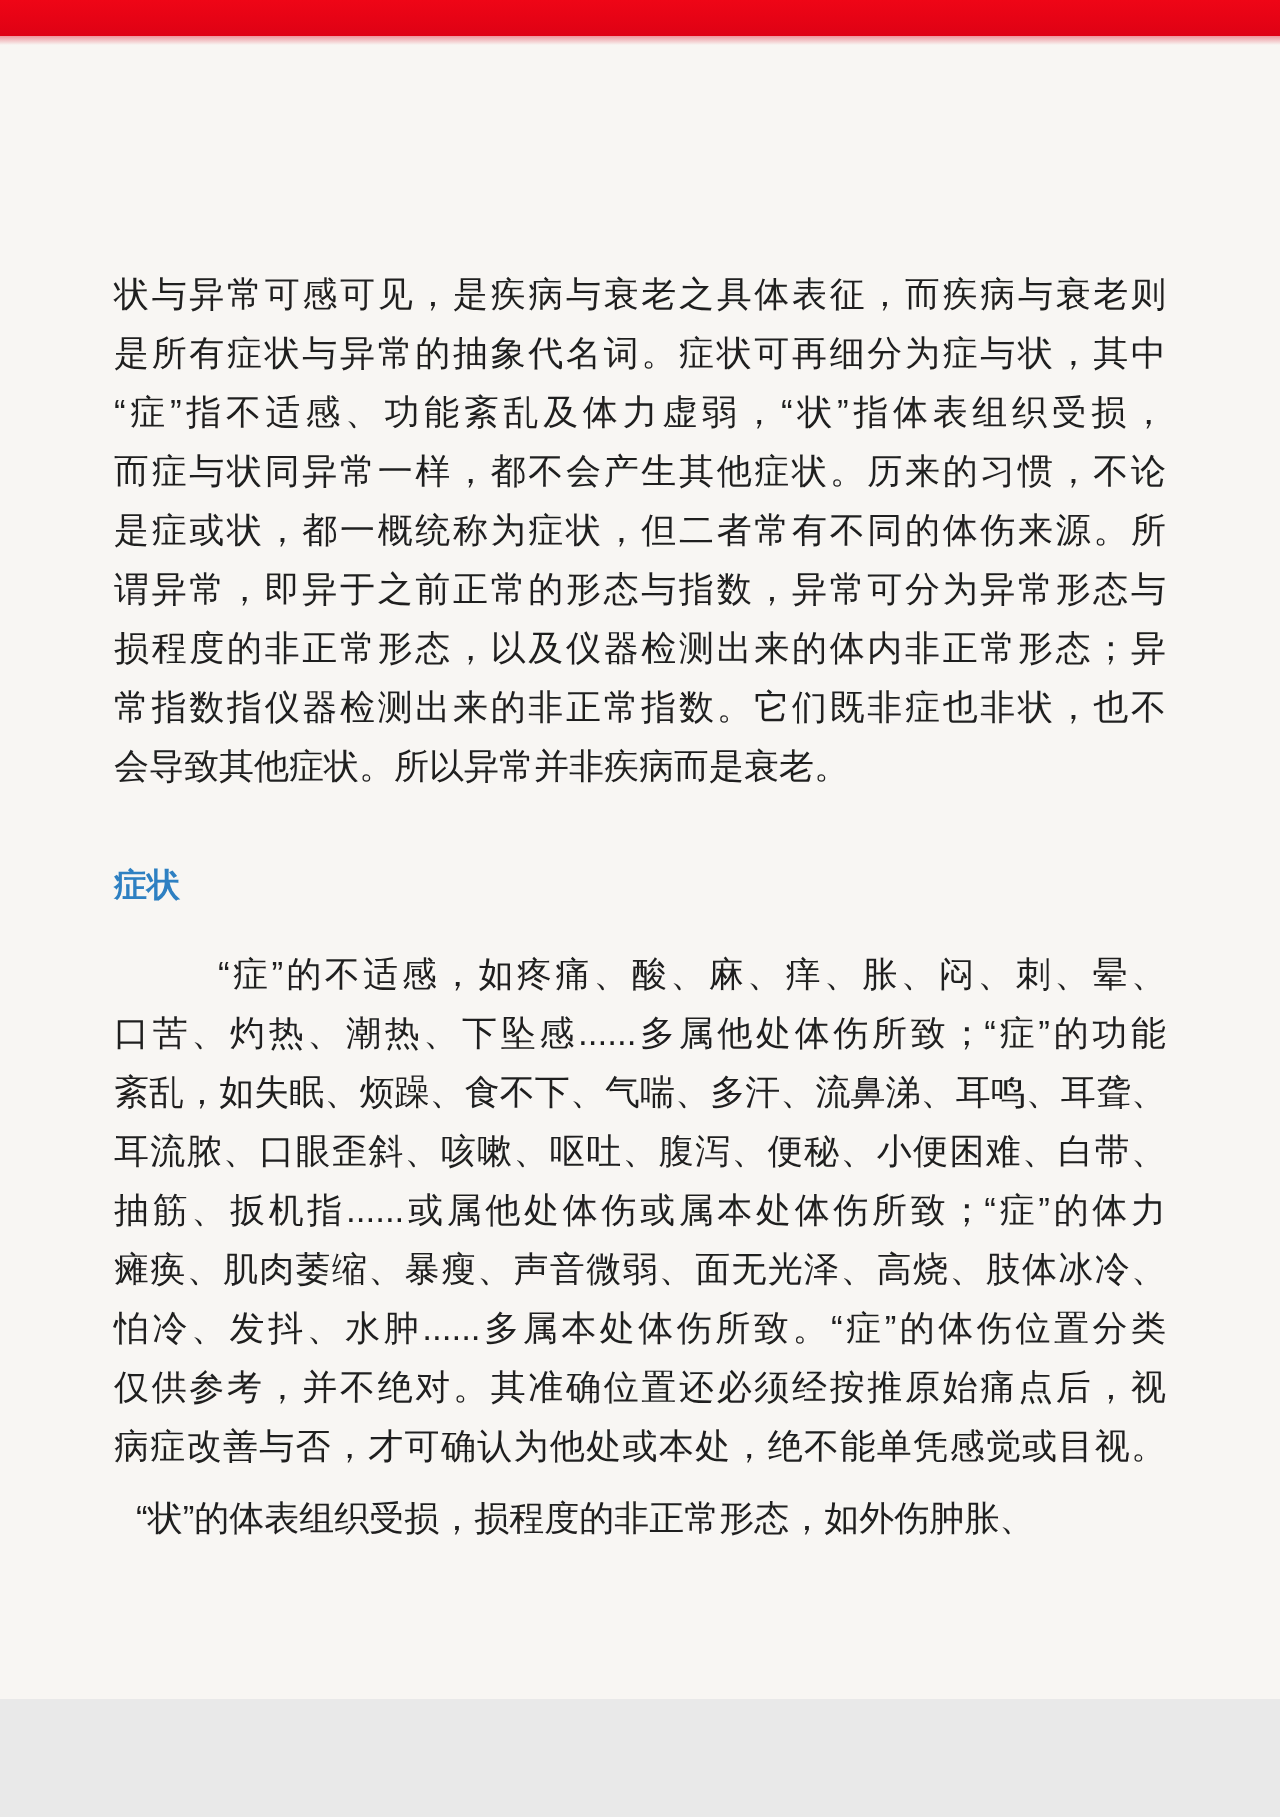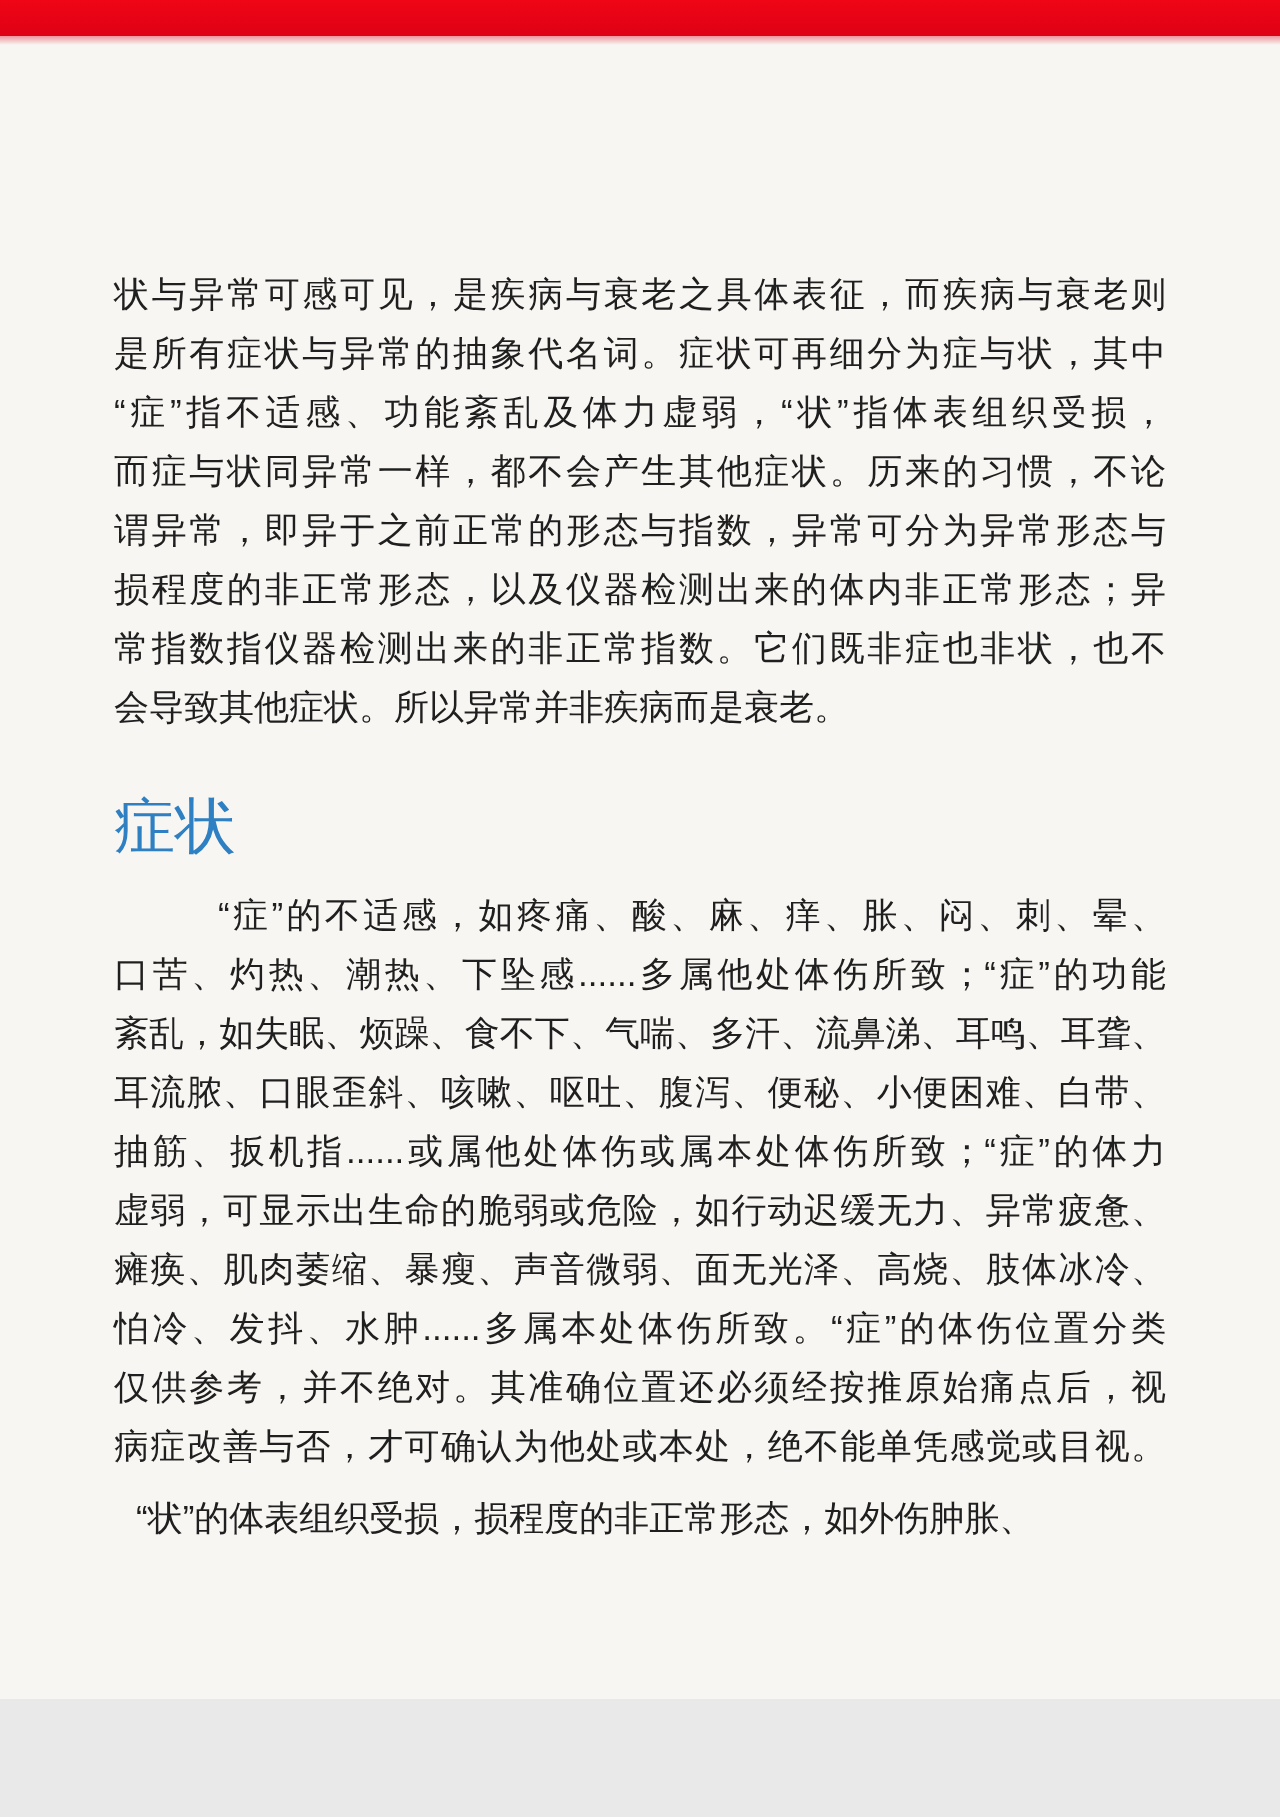--- a/index.html
+++ b/index.html
@@ -38,22 +38,22 @@
     font-size: 35px;
     line-height: 59px;
     letter-spacing: 0;
   }
   .para { margin: 0; }
   .para-1 { margin-top: 228px; }
   .section-heading {
     margin-top: 59px;
     height: 62px;
     line-height: 62px;
-    font-size: 61px;
-    font-weight: normal;
+    font-size: 33px;
+    font-weight: bold;
     color: #2e80c2;
   }
   .para-2 { margin-top: 28px; }
   .para-3 { margin-top: 13px; }
   .tline {
     text-align: justify;
     text-align-last: justify;
     text-justify: inter-character;
     white-space: nowrap;
   }
@@ -77,35 +77,35 @@
   <div class="red-bar"></div>
   <div class="red-bar-fade"></div>
 
   <div class="text-block">
 
     <div class="para para-1">
       <div class="tline">状与异常可感可见，是疾病与衰老之具体表征，而疾病与衰老则</div>
       <div class="tline">是所有症状与异常的抽象代名词。症状可再细分为症与状，其中</div>
       <div class="tline">“症”指不适感、功能紊乱及体力虚弱，“状”指体表组织受损，</div>
       <div class="tline">而症与状同异常一样，都不会产生其他症状。历来的习惯，不论</div>
+      <div class="tline">是症或状，都一概统称为症状，但二者常有不同的体伤来源。所</div>
       <div class="tline">谓异常，即异于之前正常的形态与指数，异常可分为异常形态与</div>
       <div class="tline">损程度的非正常形态，以及仪器检测出来的体内非正常形态；异</div>
       <div class="tline">常指数指仪器检测出来的非正常指数。它们既非症也非状，也不</div>
       <div class="tline flush">会导致其他症状。所以异常并非疾病而是衰老。</div>
     </div>
 
     <div class="section-heading">症状</div>
 
     <div class="para para-2">
       <div class="tline indent-first">“症”的不适感，如疼痛、酸、麻、痒、胀、闷、刺、晕、</div>
       <div class="tline">口苦、灼热、潮热、下坠感......多属他处体伤所致；“症”的功能</div>
       <div class="tline">紊乱，如失眠、烦躁、食不下、气喘、多汗、流鼻涕、耳鸣、耳聋、</div>
       <div class="tline">耳流脓、口眼歪斜、咳嗽、呕吐、腹泻、便秘、小便困难、白带、</div>
       <div class="tline">抽筋、扳机指......或属他处体伤或属本处体伤所致；“症”的体力</div>
-      <div class="tline">虚弱，可显示出生命的脆弱或危险，如行动迟缓无力、异常疲惫、</div>
       <div class="tline">瘫痪、肌肉萎缩、暴瘦、声音微弱、面无光泽、高烧、肢体冰冷、</div>
       <div class="tline">怕冷、发抖、水肿......多属本处体伤所致。“症”的体伤位置分类</div>
       <div class="tline">仅供参考，并不绝对。其准确位置还必须经按推原始痛点后，视</div>
       <div class="tline">病症改善与否，才可确认为他处或本处，绝不能单凭感觉或目视。</div>
     </div>
 
     <div class="para para-3">
       <div class="tline flush indent-para">“状”的体表组织受损，损程度的非正常形态，如外伤肿胀、</div>
     </div>
 

